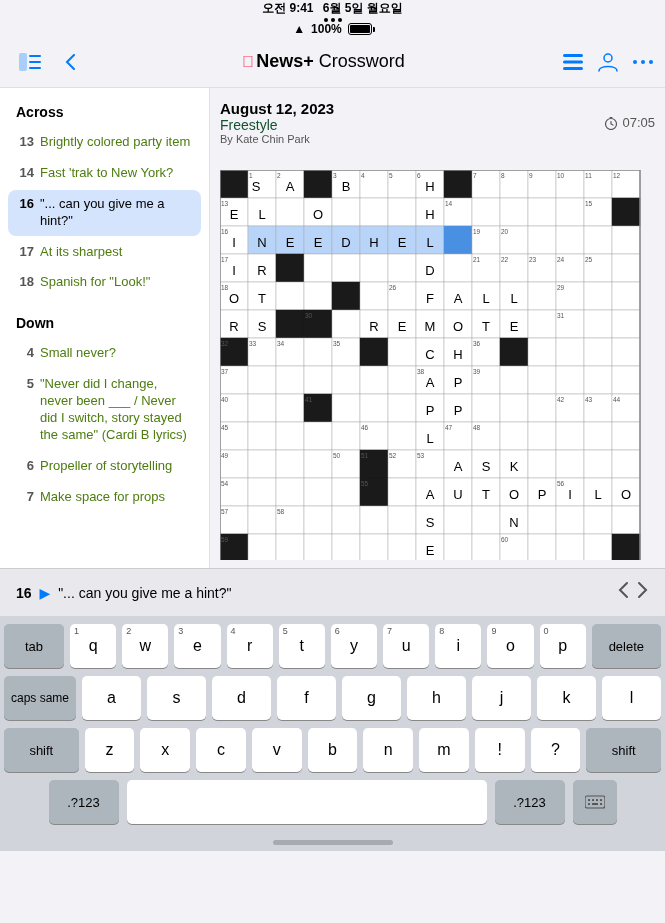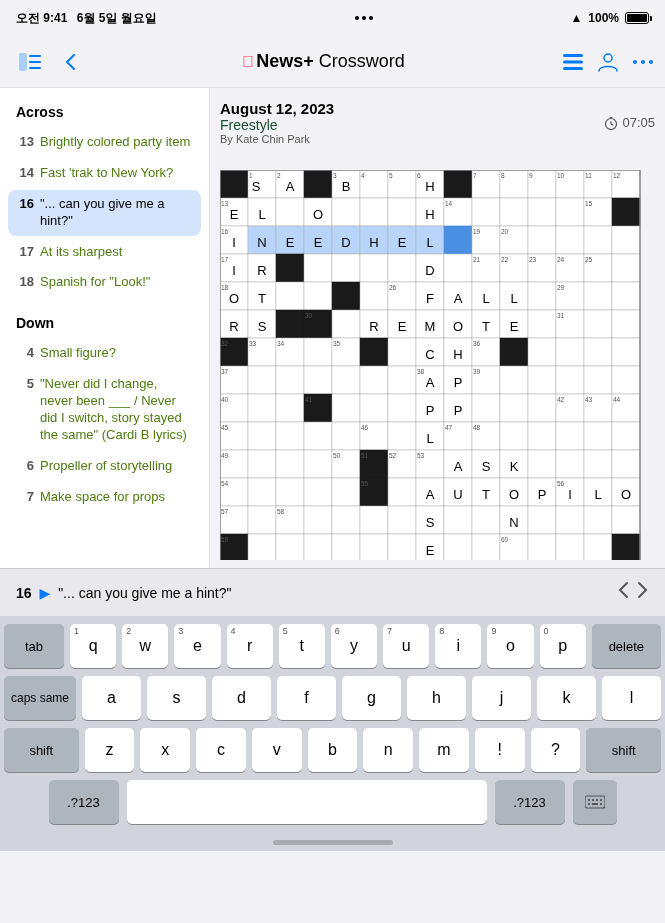--- a/index.html
+++ b/index.html
@@ -15,20 +15,21 @@
     
     .status-bar {
       height: 36px;
       background: #f2f2f7;
       display: flex;
       align-items: center;
       justify-content: space-between;
       padding: 0 16px;
       font-size: 12px;
       font-weight: 600;
+      flex-direction: column;
     }
     .status-left { color: #000; }
     .status-center { display: flex; gap: 3px; }
     .status-dot { width: 4px; height: 4px; background: #000; border-radius: 50%; }
     .status-right { display: flex; align-items: center; gap: 6px; font-size: 12px; }
     .battery-icon {
       width: 24px; height: 12px; border: 1.5px solid #000; border-radius: 3px;
       position: relative; display: flex; align-items: center; padding: 1px;
     }
     .battery-icon::after {
@@ -273,21 +274,21 @@
     <div class="clue-item">
       <span class="clue-number">18</span>
       <span class="clue-text">Spanish for "Look!"</span>
     </div>
 
     <div style="height:12px;"></div>
     <div class="clue-section-title">Down</div>
 
     <div class="clue-item">
       <span class="clue-number">4</span>
-      <span class="clue-text">Small figure?</span>
+      <span class="clue-text">Small never?</span>
     </div>
     <div class="clue-item">
       <span class="clue-number">5</span>
       <span class="clue-text">"Never did I change, never been ___ / Never did I switch, story stayed the same" (Cardi B lyrics)</span>
     </div>
     <div class="clue-item">
       <span class="clue-number">6</span>
       <span class="clue-text">Propeller of storytelling</span>
     </div>
     <div class="clue-item">

